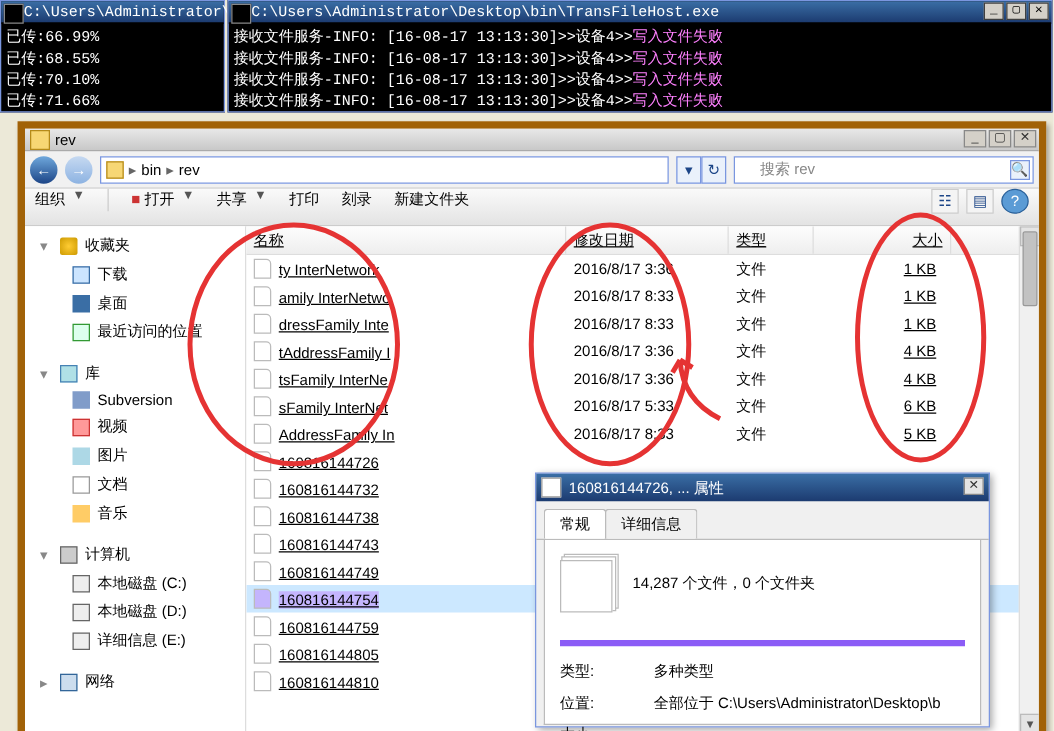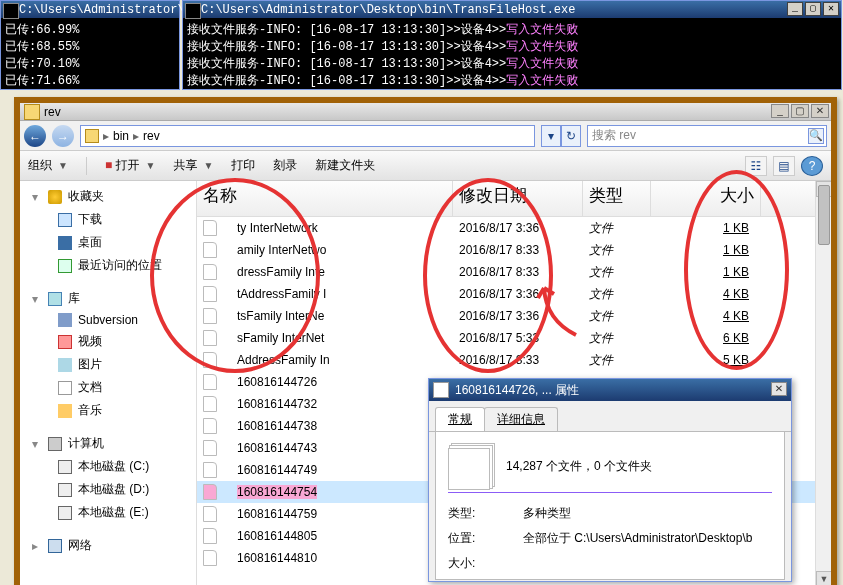--- a/index.html
+++ b/index.html
@@ -126,38 +126,38 @@
   .addrend .drop, .addrend .refresh {
     width:20px; height:22px;
     background:#eaf1fb; border:1px solid #7a96df;
     color:#1c4587; display:flex;align-items:center;justify-content:center;
   }
   .searchbox {
     width: 240px; height: 22px;
     background: #fff;
     border: 1px solid #7a96df;
     display: flex; align-items: center;
-    padding-left: 4px;
+    padding-left: 20px;
     color: #888;
     position:relative;
   }
   .searchbox .mag {
     position:absolute; right:2px; top:2px;
     width:16px;height:16px;
     border:1px solid #7a96df;
     background:#eaf1fb; color:#1c4587;
     display:flex;align-items:center;justify-content:center;
     font-size:11px;
   }
 
   .toolbar {
     height: 30px;
     background: linear-gradient(#fafafa,#e3e3e3);
     border-bottom: 1px solid #ccc;
-    display: flex; align-items: center;
+    display: flex; align-items: flex-start;
     padding: 0 8px;
     gap: 18px;
   }
   .toolbar .ti { font-size: 12px; }
   .toolbar .drop { font-size: 10px; color:#555; margin-left:-12px; }
   .toolbar-right { margin-left:auto; display:flex; gap:6px; }
   .toolbar-right .ico {
     width: 22px; height:20px;
     border:1px solid #ccc;
     background:#f4f4f4;
@@ -208,53 +208,54 @@
   .ico-drv { background:#eee; border:1px solid #666; }
   .ico-net { background:#cde; border:1px solid #369; }
 
   .filelist {
     flex: 1;
     position: relative;
     overflow: hidden;
   }
   .cols {
     display: flex;
-    height: 36px;
+    height: 23px;
     background: linear-gradient(#fdfdfd,#eee);
     border-bottom: 1px solid #ddd;
-    font-size: 17px;
+    font-size: 12px;
+    text-decoration: underline;
   }
   .cols div {
     border-right: 1px solid #ddd;
     padding: 3px 6px;
   }
   .c-name { width: 256px; }
   .c-date { width: 130px; }
   .c-type { width: 68px; }
   .c-size { width: 110px; text-align: right; }
   .rows { overflow-y: auto; height: calc(100% - 20px); position:relative; }
   .row {
     display: flex;
     height: 22px;
     align-items: center;
     font-size: 12px;
   }
-  .row .c-name { display:flex; align-items:center; gap:20px; padding-left:6px; }
+  .row .c-name { display:flex; align-items:flex-end; gap:6px; padding-left:6px;text-decoration:underline; }
   .row .fileico {
     width:14px; height:16px;
     background:#fff;
     border:1px solid #bbb;
     border-top-right-radius:4px;
     position:relative;
   }
   .row .c-date { padding-left:6px; }
-  .row .c-type { padding-left:6px;font-style:italic; }
+  .row .c-type { padding-left:6px; }
   .row .c-size { padding-right:12px; text-align:right;text-decoration:underline; }
   .row.sel { background:#cce8ff; }
-  .row.sel .c-name span { background:#f9a8d4; }
+  .row.sel .c-name span { background:#c4b5fd; }
 
   .scrollbar {
     position:absolute; right:0; top:0;
     width:16px; height:100%;
     background:#f0f0f0;
     border-left:1px solid #ddd;
   }
   .scrollbar .thumb {
     position:absolute; left:2px; top:4px;
     width:12px; height:60px;
@@ -296,42 +297,41 @@
   }
   .propdlg .pt .x {
     position:absolute; right:4px; top:3px;
     width:16px;height:14px;
     background:#e4e4e4; border:1px solid #888;
     text-align:center;line-height:12px;color:#333;font-size:10px;
   }
   .propdlg .tabs {
     display:flex; padding: 6px 6px 0;
     border-bottom: 1px solid #bbb;
-    text-decoration: underline;
   }
   .propdlg .tab {
     padding: 3px 12px;
     background:#f0f0f0;
     border: 1px solid #bbb;
     border-bottom: none;
     border-top-left-radius:3px;border-top-right-radius:3px;
     margin-right:-1px;
   }
   .propdlg .tab.active { background:#fff; }
   .propdlg .pbody {
     padding: 10px 12px;
     background:#fff;
     margin:0 6px 6px;
     border:1px solid #bbb;
     border-top:none;
     height: calc(100% - 54px);
   }
   .propdlg .summary {
     display:flex; align-items:center; gap:16px;
-    padding-bottom:2px; border-bottom:1px solid #8b5cf6;
+    padding-bottom:22px; border-bottom:5px solid #8b5cf6;
     margin-bottom:8px;
     text-align:center;
   }
   .propdlg .stack {
     width:42px; height:42px;
     background:#fff; border:1px solid #bbb;
     box-shadow: 2px -2px 0 #fff, 2px -2px 0 1px #bbb,
                 4px -4px 0 #fff, 4px -4px 0 1px #bbb;
     margin-top:6px;
   }
@@ -481,21 +481,21 @@
         <div class="node">
             <span class="ico ico-drv"></span>
             <span>本地磁盘 (C:)</span>
           </div>
         <div class="node">
             <span class="ico ico-drv"></span>
             <span>本地磁盘 (D:)</span>
           </div>
         <div class="node">
             <span class="ico ico-drv"></span>
-            <span>本地磁盘 (E:)</span>
+            <span>详细信息 (E:)</span>
           </div>
       </div>
       <div class="grp">
         <div class="hdr">
             <span class="ico ico-net"></span>
             <span>网络</span>
           </div>
       </div>
     </div>
 

